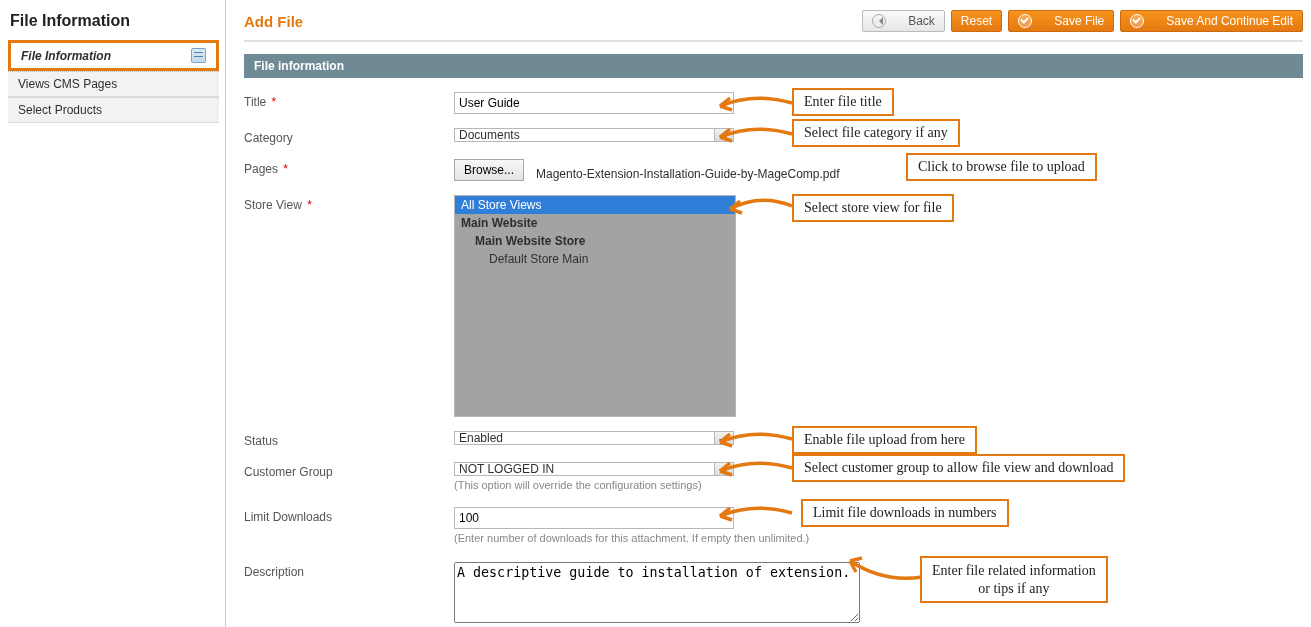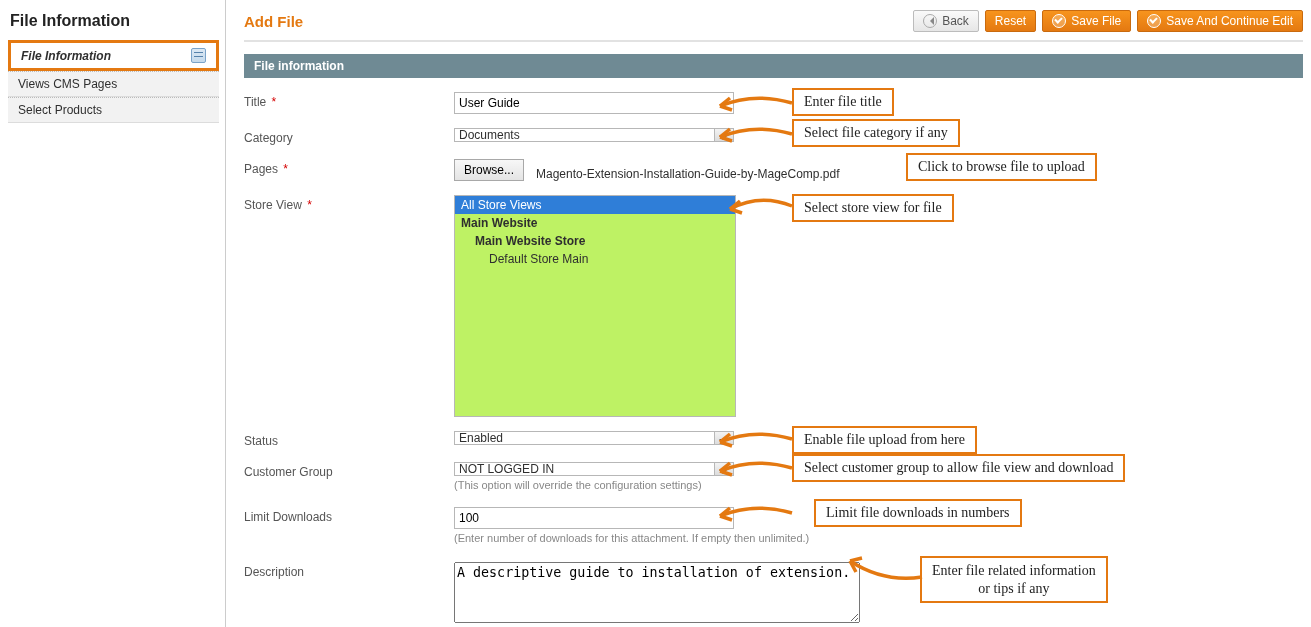--- a/index.html
+++ b/index.html
@@ -11,21 +11,21 @@
   .side-item.active{background:#fff;border:3px solid #e47911;color:#2f2f2f;font-weight:bold;font-style:italic;display:flex;justify-content:space-between;align-items:center;}
   .side-icon{width:13px;height:13px;display:inline-block;border:1px solid #7aa3c9;background:linear-gradient(#dbe8f4,#c5daec);position:relative;border-radius:2px;}
   .side-icon::before,.side-icon::after{content:"";position:absolute;left:2px;right:2px;height:1px;background:#5682ab;}
   .side-icon::before{top:3px;}
   .side-icon::after{top:7px;}
   
   .main{flex:1;padding:0 8px 20px 18px;box-sizing:border-box;position:relative;}
   .topbar{display:flex;justify-content:space-between;align-items:center;padding:10px 0 8px 0;border-bottom:2px solid #e2e2e2;}
   .page-title{color:#e47911;font-weight:bold;font-size:15px;}
   .btnrow{display:flex;gap:6px;}
-  .btn{display:inline-flex;align-items:center;gap:5px;padding:3px 9px;font-size:12px;border-radius:2px;cursor:pointer;border:1px solid transparent;color:#fff;}
+  .btn{display:inline-flex;align-items:center;gap:22px;padding:3px 9px;font-size:12px;border-radius:2px;cursor:pointer;border:1px solid transparent;color:#fff;}
   .btn-back{background:linear-gradient(#fafafa,#e6e6e6);border:1px solid #bcbcbc;color:#555;}
   .btn-orange{background:linear-gradient(#f7941d,#e47911);border:1px solid #c96a0e;}
   .btn .ico{width:12px;height:12px;display:inline-block;}
   .ico-back{border:1px solid #aaa;border-radius:50%;position:relative;}
   .ico-back::before{content:"";position:absolute;left:2px;top:2px;border:4px solid transparent;border-right-color:#888;}
   .ico-check{border:1px solid #fff;border-radius:50%;position:relative;background:rgba(255,255,255,0.25);}
   .ico-check::before{content:"";position:absolute;left:2px;top:2px;width:5px;height:3px;border-left:2px solid #fff;border-bottom:2px solid #fff;transform:rotate(-45deg);}
   
   .section-header{background:#6f8a94;color:#fff;font-weight:bold;padding:5px 10px;margin-top:12px;font-size:12px;}
   
@@ -36,21 +36,21 @@
   .fcontrol{width:280px;}
   .fcontrol input[type=text],.fcontrol select,.fcontrol textarea{width:100%;box-sizing:border-box;border:1px solid #b7b7b7;padding:3px 4px;font-family:inherit;font-size:12px;background:#fff;}
   .select-like{width:280px;border:1px solid #b7b7b7;height:14px;background:#fff;position:relative;display:flex;align-items:center;padding:0 4px;box-sizing:border-box;}
   .select-like .caret{position:absolute;right:0;top:0;bottom:0;width:18px;background:linear-gradient(#f3f3f3,#dcdcdc);border-left:1px solid #b7b7b7;}
   .select-like .caret::before{content:"";position:absolute;left:4px;top:7px;border:4px solid transparent;border-top-color:#555;}
   .hint{font-size:11px;color:#888;margin-top:3px;}
   .file-row{display:flex;align-items:flex-end;gap:12px;}
   .browse-btn{background:linear-gradient(#f7f7f7,#e4e4e4);border:1px solid #a8a8a8;padding:3px 9px;font-size:12px;cursor:pointer;}
   .filename{font-size:12px;color:#2f2f2f;}
   
-  .multiselect{width:280px;height:220px;border:1px solid #b7b7b7;background:#bef264;overflow-y:scroll;font-size:12px;}
+  .multiselect{width:280px;height:220px;border:1px solid #b7b7b7;background:#a3a3a3;overflow-y:scroll;font-size:12px;}
   .ms-item{padding:2px 6px;}
   .ms-item.sel{background:#2f7ed8;color:#fff;}
   .ms-item.group{font-weight:bold;}
   .ms-item.indent1{padding-left:20px;font-weight:bold;}
   .ms-item.indent2{padding-left:34px;}
   
   .descbox{width:400px;height:55px;resize:both;}
   
   .callout{position:absolute;border:2px solid #e47911;background:#fff;padding:4px 10px;font-family:"Comic Sans MS","Segoe Script",cursive;font-size:14px;color:#222;white-space:pre;}
   .callout.two{text-align:center;line-height:1.25;}
@@ -195,21 +195,21 @@
         <path d="M78 11 Q40 0 6 14" stroke="#e47911" stroke-width="3.5" fill="none"></path>
         <path d="M6 14 l10 -8 M6 14 l12 4" stroke="#e47911" stroke-width="3.5" fill="none"></path>
       </svg>
 
     <div class="callout" style="left:566px;top:454px;">Select customer group to allow file view and download</div>
     <svg class="arrow" style="left:488px;top:457px;width:80px;height:22px;">
         <path d="M78 11 Q40 0 6 14" stroke="#e47911" stroke-width="3.5" fill="none"></path>
         <path d="M6 14 l10 -8 M6 14 l12 4" stroke="#e47911" stroke-width="3.5" fill="none"></path>
       </svg>
 
-    <div class="callout" style="left:588px;top:499px;">Limit file downloads in numbers</div>
+    <div class="callout" style="left:575px;top:499px;">Limit file downloads in numbers</div>
     <svg class="arrow" style="left:488px;top:502px;width:80px;height:22px;">
         <path d="M78 11 Q40 0 6 14" stroke="#e47911" stroke-width="3.5" fill="none"></path>
         <path d="M6 14 l10 -8 M6 14 l12 4" stroke="#e47911" stroke-width="3.5" fill="none"></path>
       </svg>
 
     <div class="callout two" style="left:694px;top:556px;">Enter file related information
 or tips if any</div>
     <svg class="arrow" style="left:618px;top:553px;width:80px;height:34px;">
         <path d="M78 24 Q40 30 6 8" stroke="#e47911" stroke-width="3.5" fill="none"></path>
         <path d="M6 8 l12 -3 M6 8 l6 11" stroke="#e47911" stroke-width="3.5" fill="none"></path>

